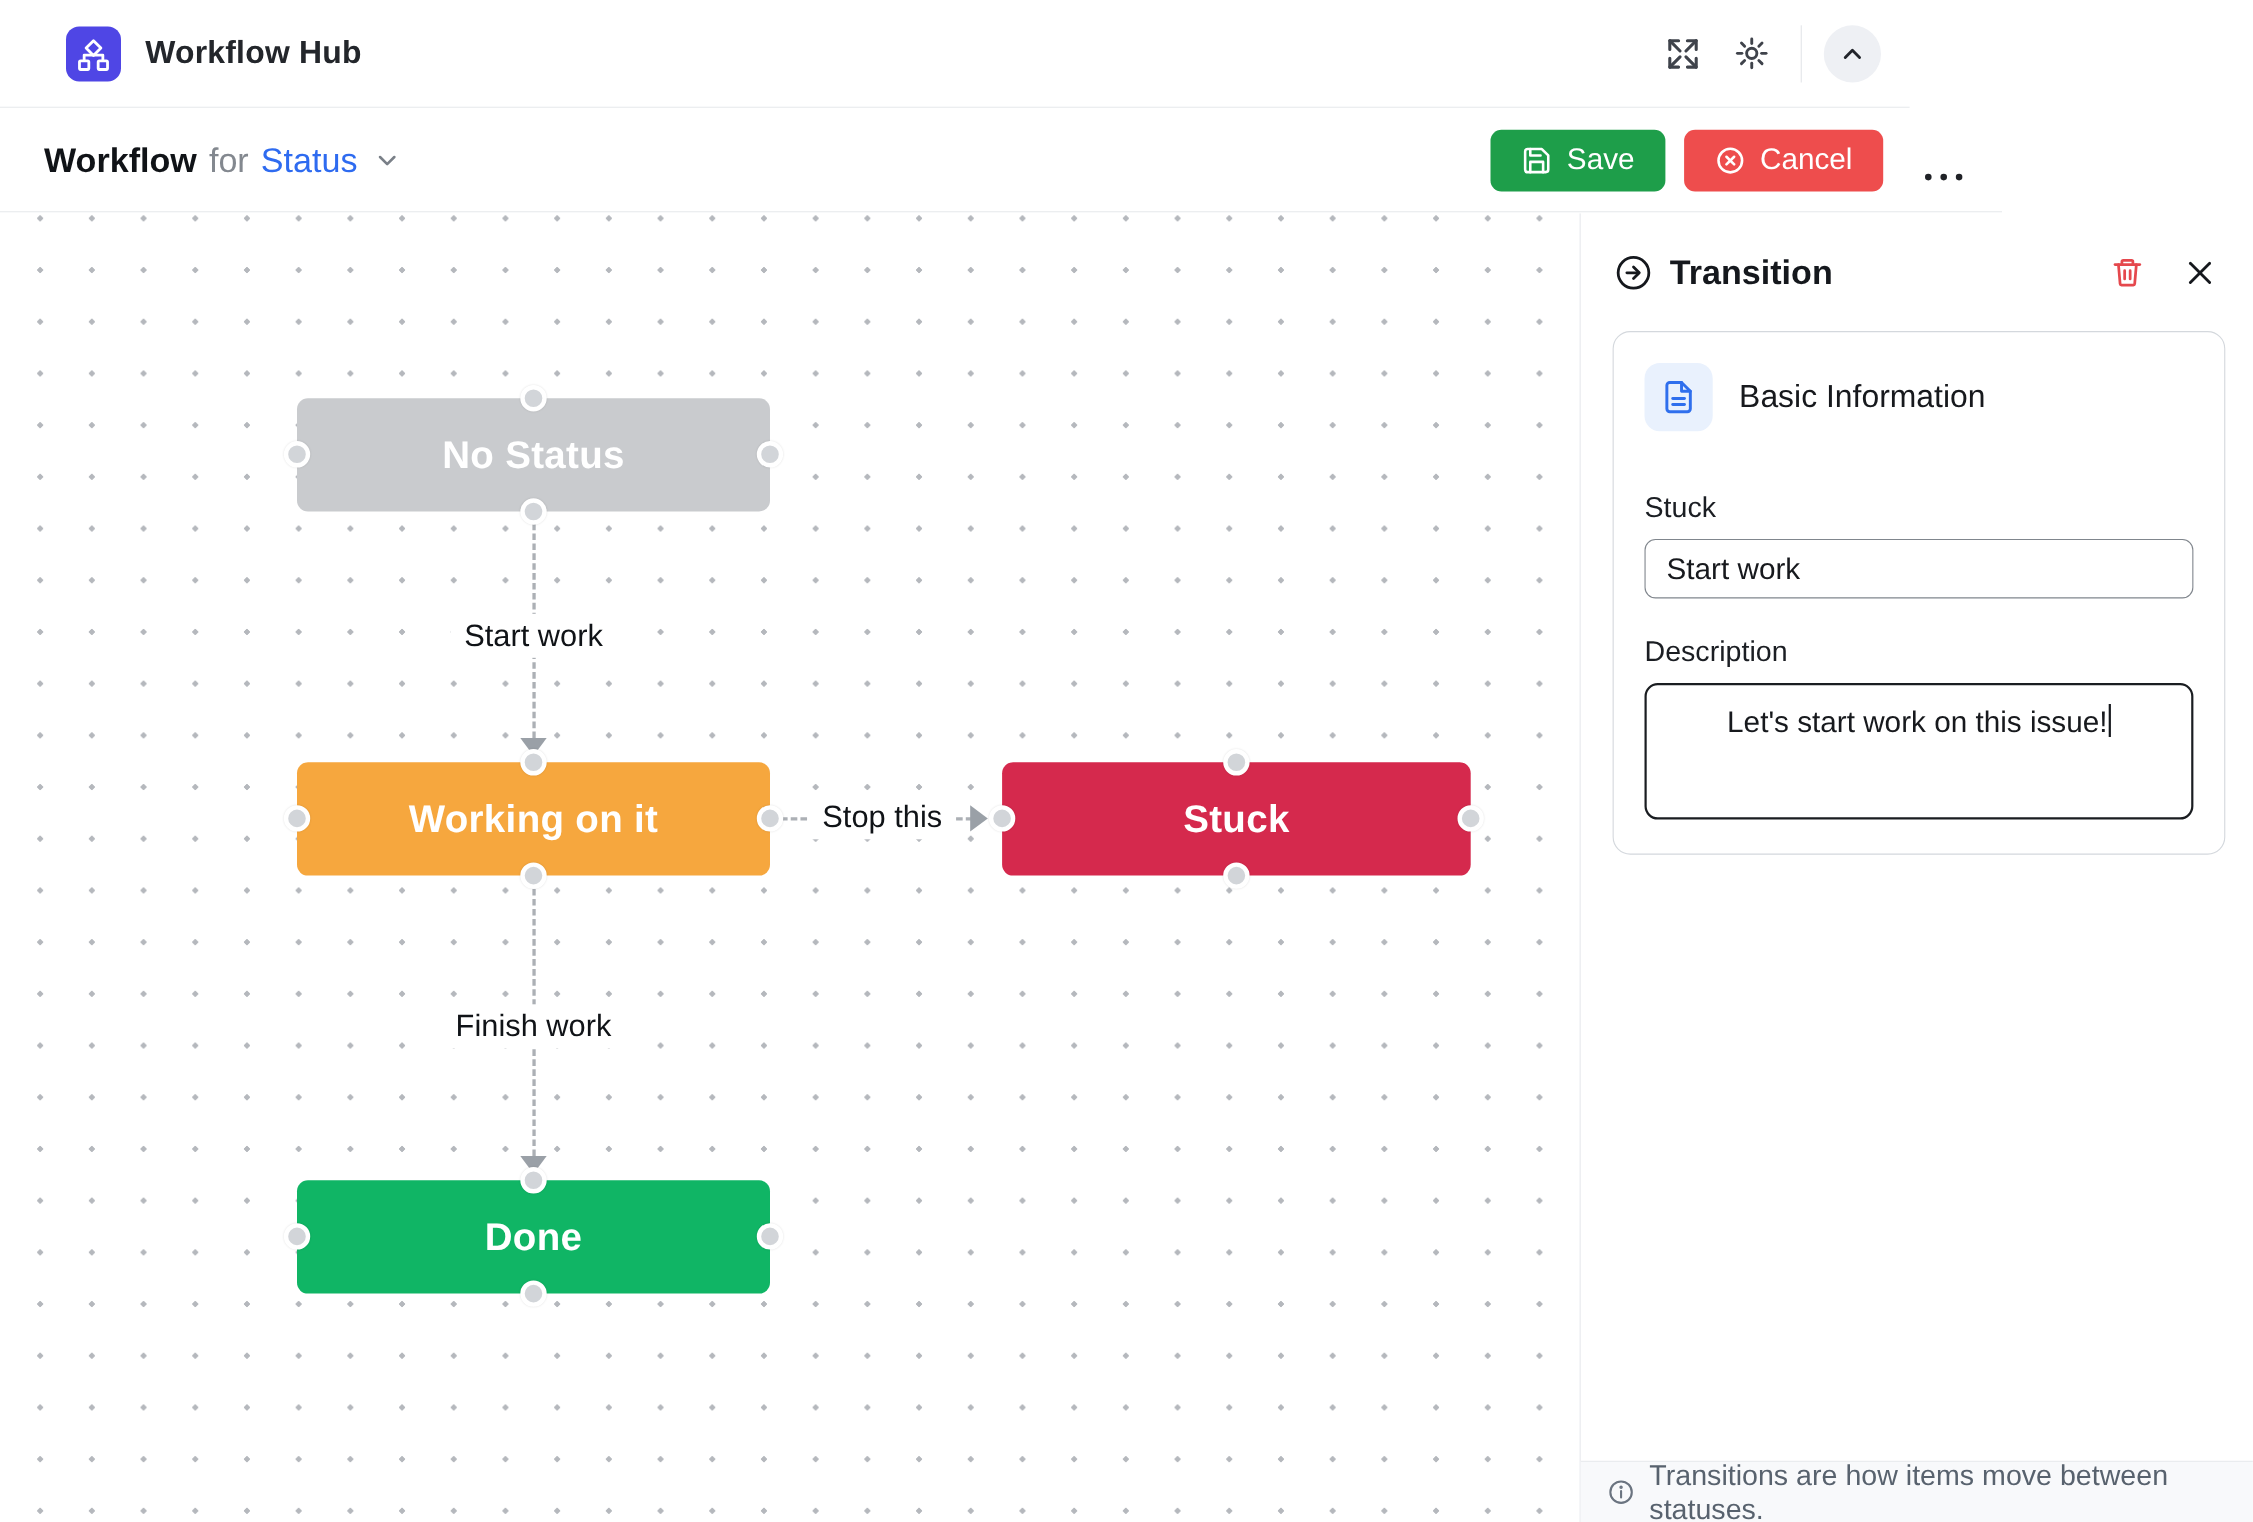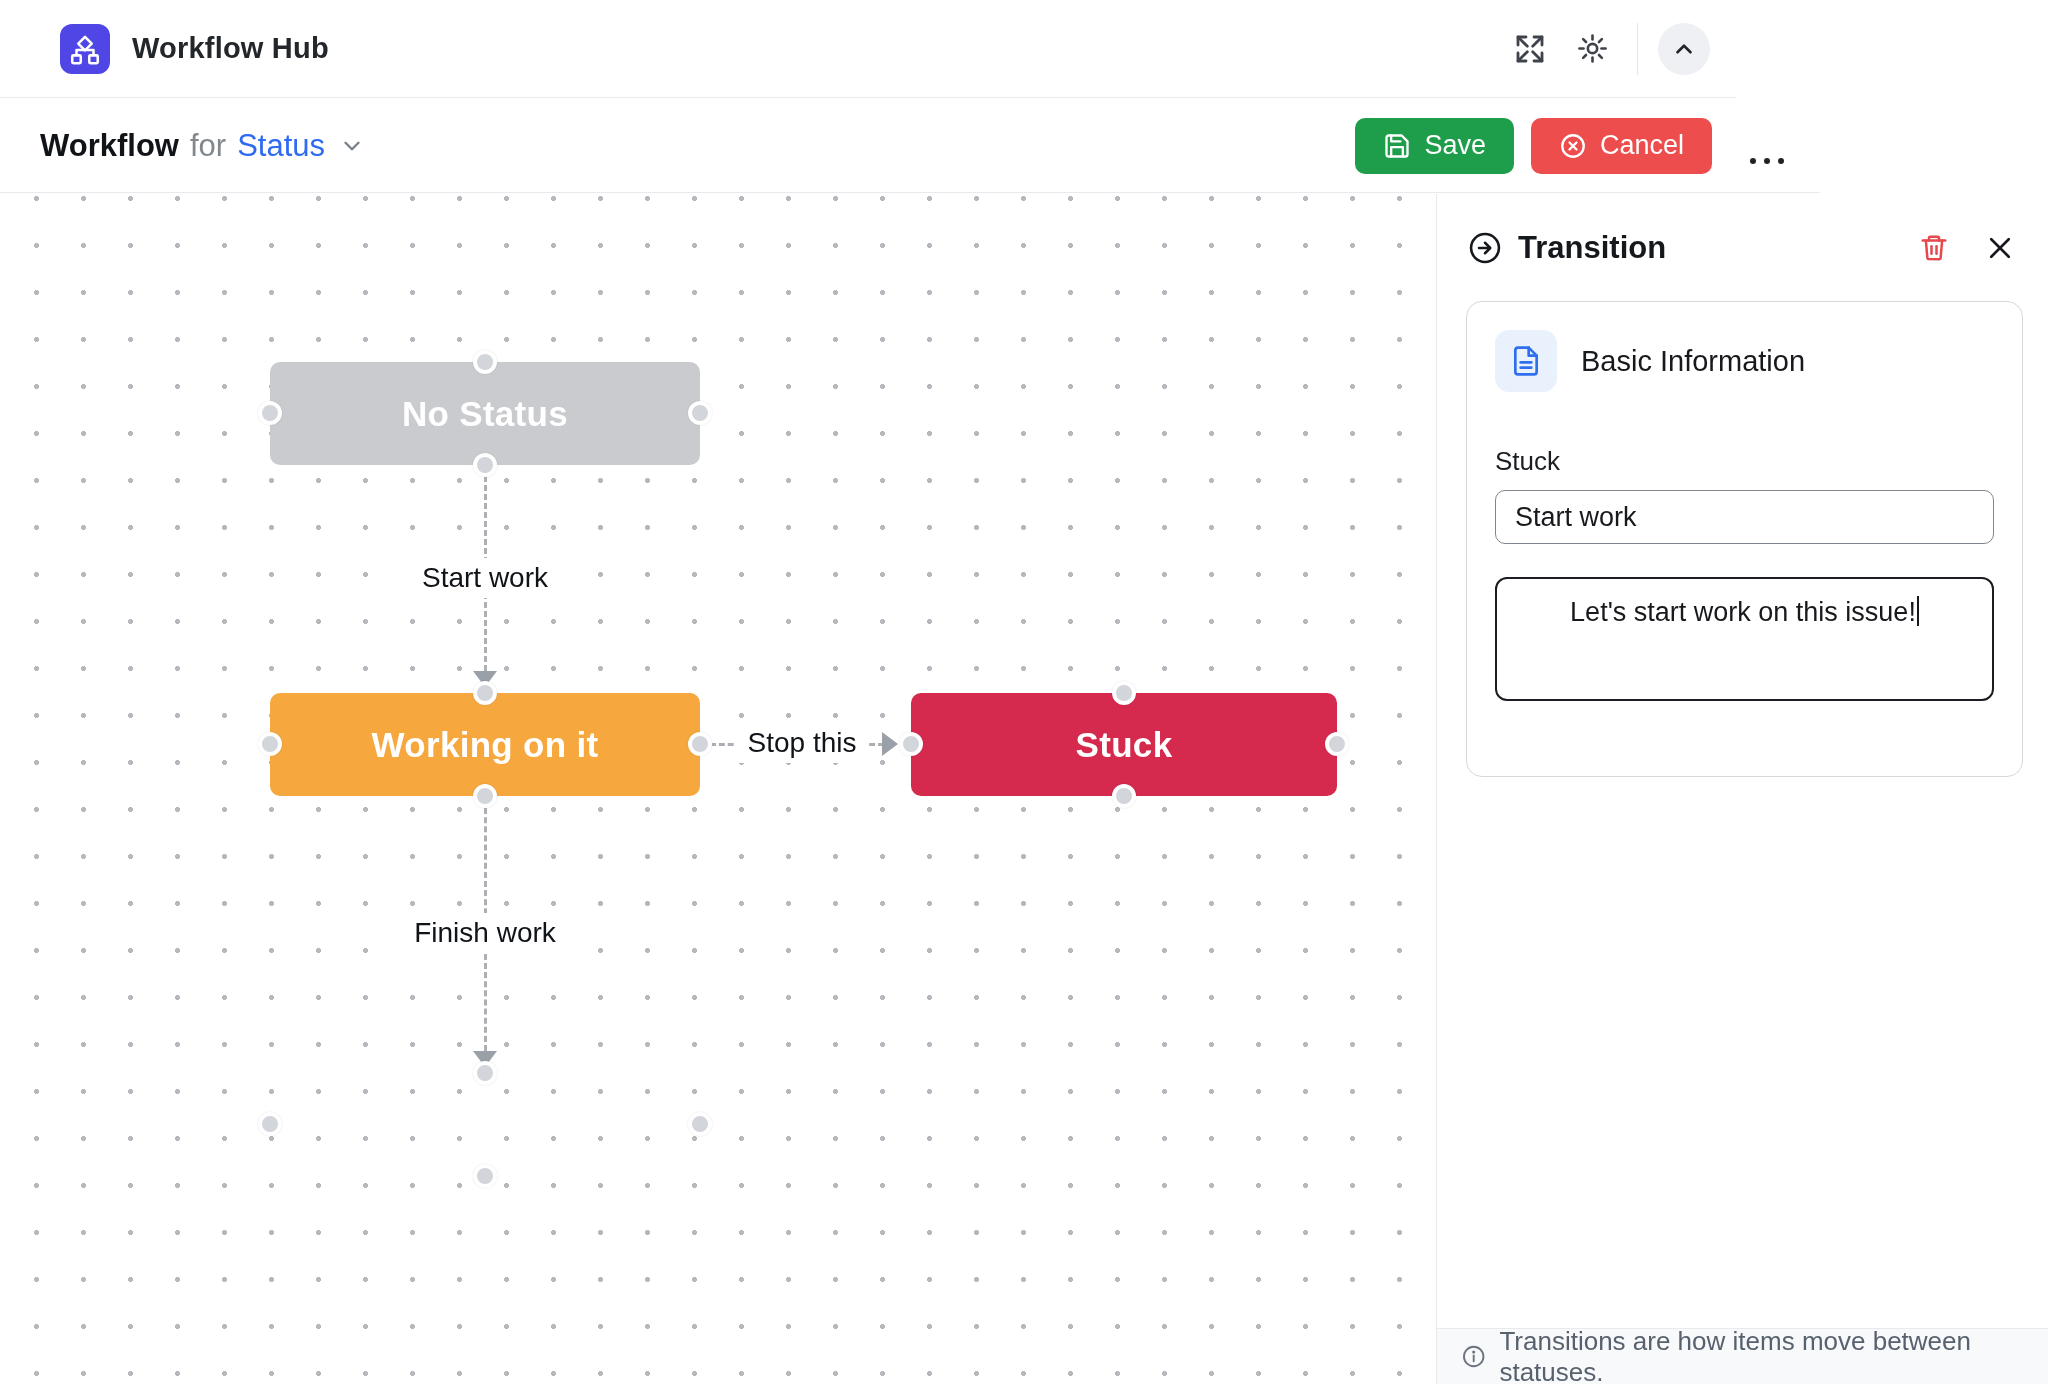--- a/index.html
+++ b/index.html
@@ -201,20 +201,23 @@
   <div class="handle" style="left:700px; top:550px;"></div>
 
   <div class="node" style="left: 911px; top: 499px; width: 426px; background: rgb(213, 41, 77);">
     <span>Stuck</span>
   </div>
   <div class="handle" style="left:1124px; top:499px;"></div>
   <div class="handle" style="left:1124px; top:602px;"></div>
   <div class="handle" style="left:911px; top:550px;"></div>
   <div class="handle" style="left:1337px; top:550px;"></div>
 
+  <div class="node" style="left: 270px; top: 879px; background: rgb(16, 181, 101);">
+    <span>Done</span>
+  </div>
   <div class="handle" style="left:485px; top:879px;"></div>
   <div class="handle" style="left:485px; top:982px;"></div>
   <div class="handle" style="left:270px; top:930px;"></div>
   <div class="handle" style="left:700px; top:930px;"></div>
 </div>
 
 <div class="panel">
   <div class="panel-header">
     <svg width="36" height="36" viewBox="0 0 24 24" fill="none" stroke="#15181d" stroke-width="1.7" stroke-linecap="round" stroke-linejoin="round">
       <circle cx="12" cy="12" r="9.3"></circle>
@@ -249,20 +252,21 @@
           <line x1="16" y1="13" x2="8" y2="13"></line>
             <line x1="16" y1="17" x2="8" y2="17"></line>
         </svg>
       </div>
       <div class="card-title">Basic Information</div>
     </div>
 
     <div class="field-label">Stuck</div>
     <input class="name-input" type="text" value="Start work" style="">
 
+    <div class="field-label">Description</div>
     <div class="desc-box">
       <span>Let's start work on this issue!</span><span class="caret"></span>
     </div>
   </div>
 </div>
 
 <div class="panel-footer">
   <svg width="27" height="27" viewBox="0 0 24 24" fill="none" stroke="#6b7480" stroke-width="1.8" stroke-linecap="round">
     <circle cx="12" cy="12" r="9.2"></circle>
     <path d="M12 11v5.5"></path>

